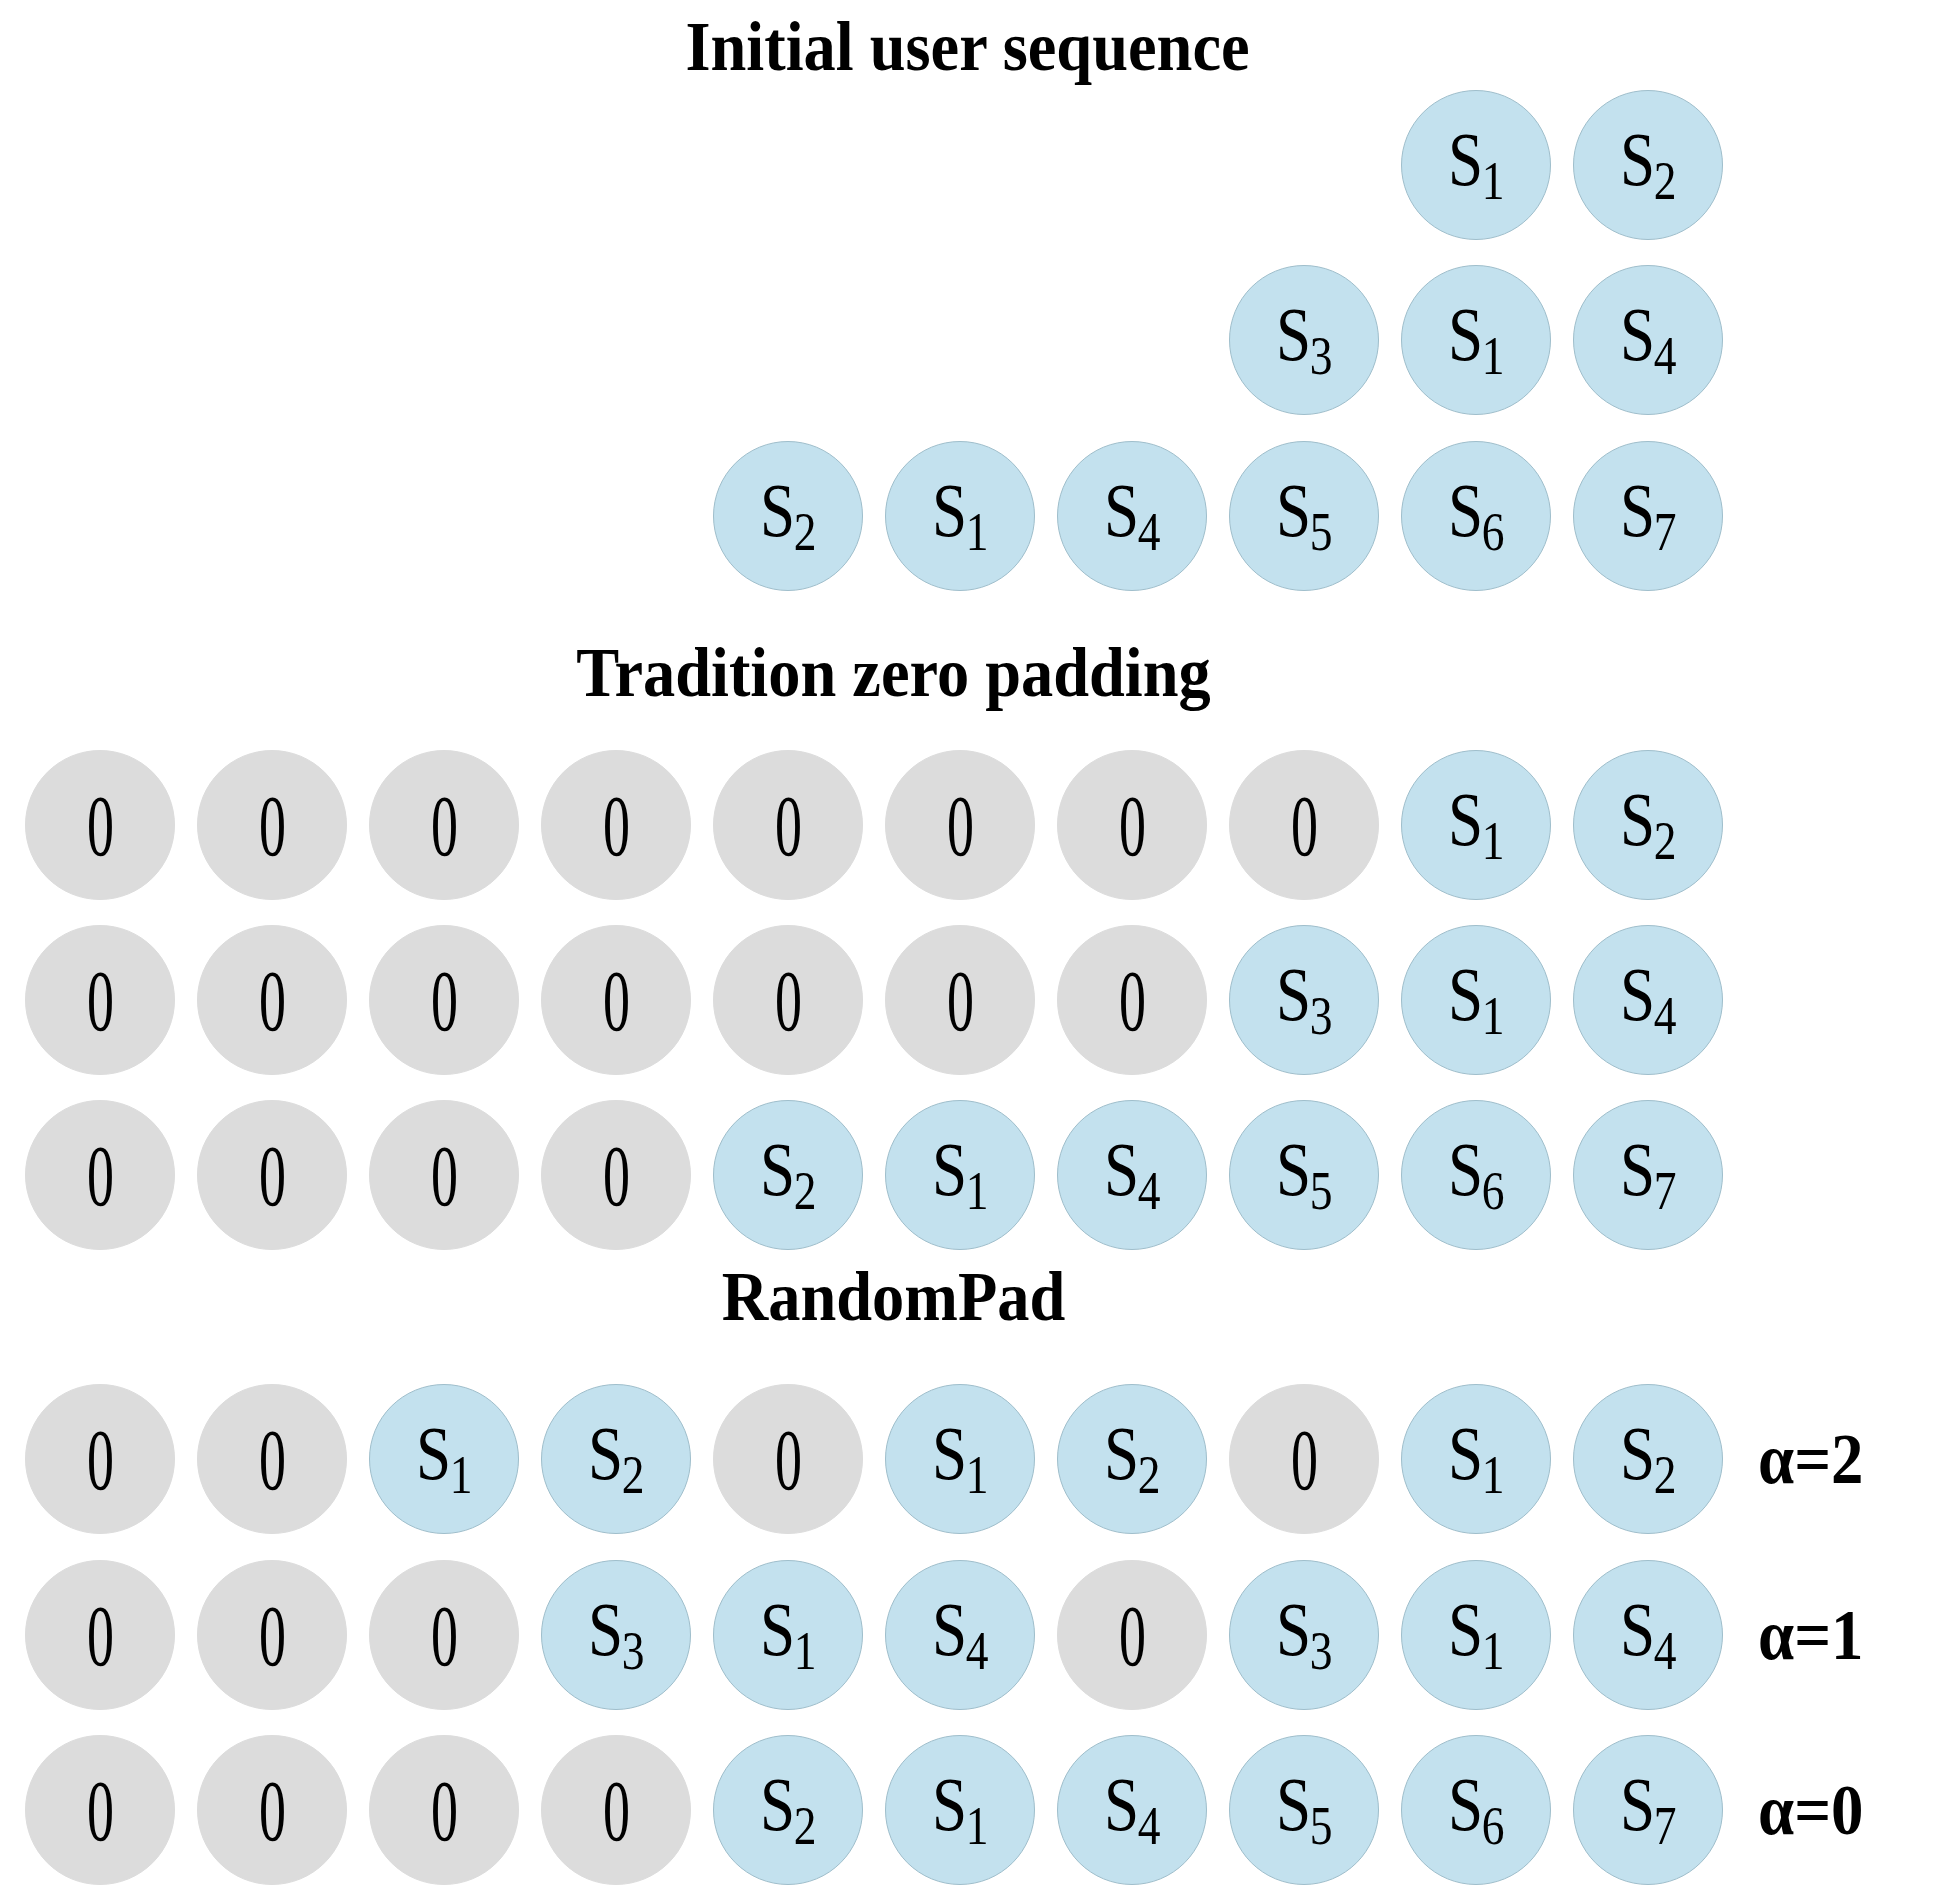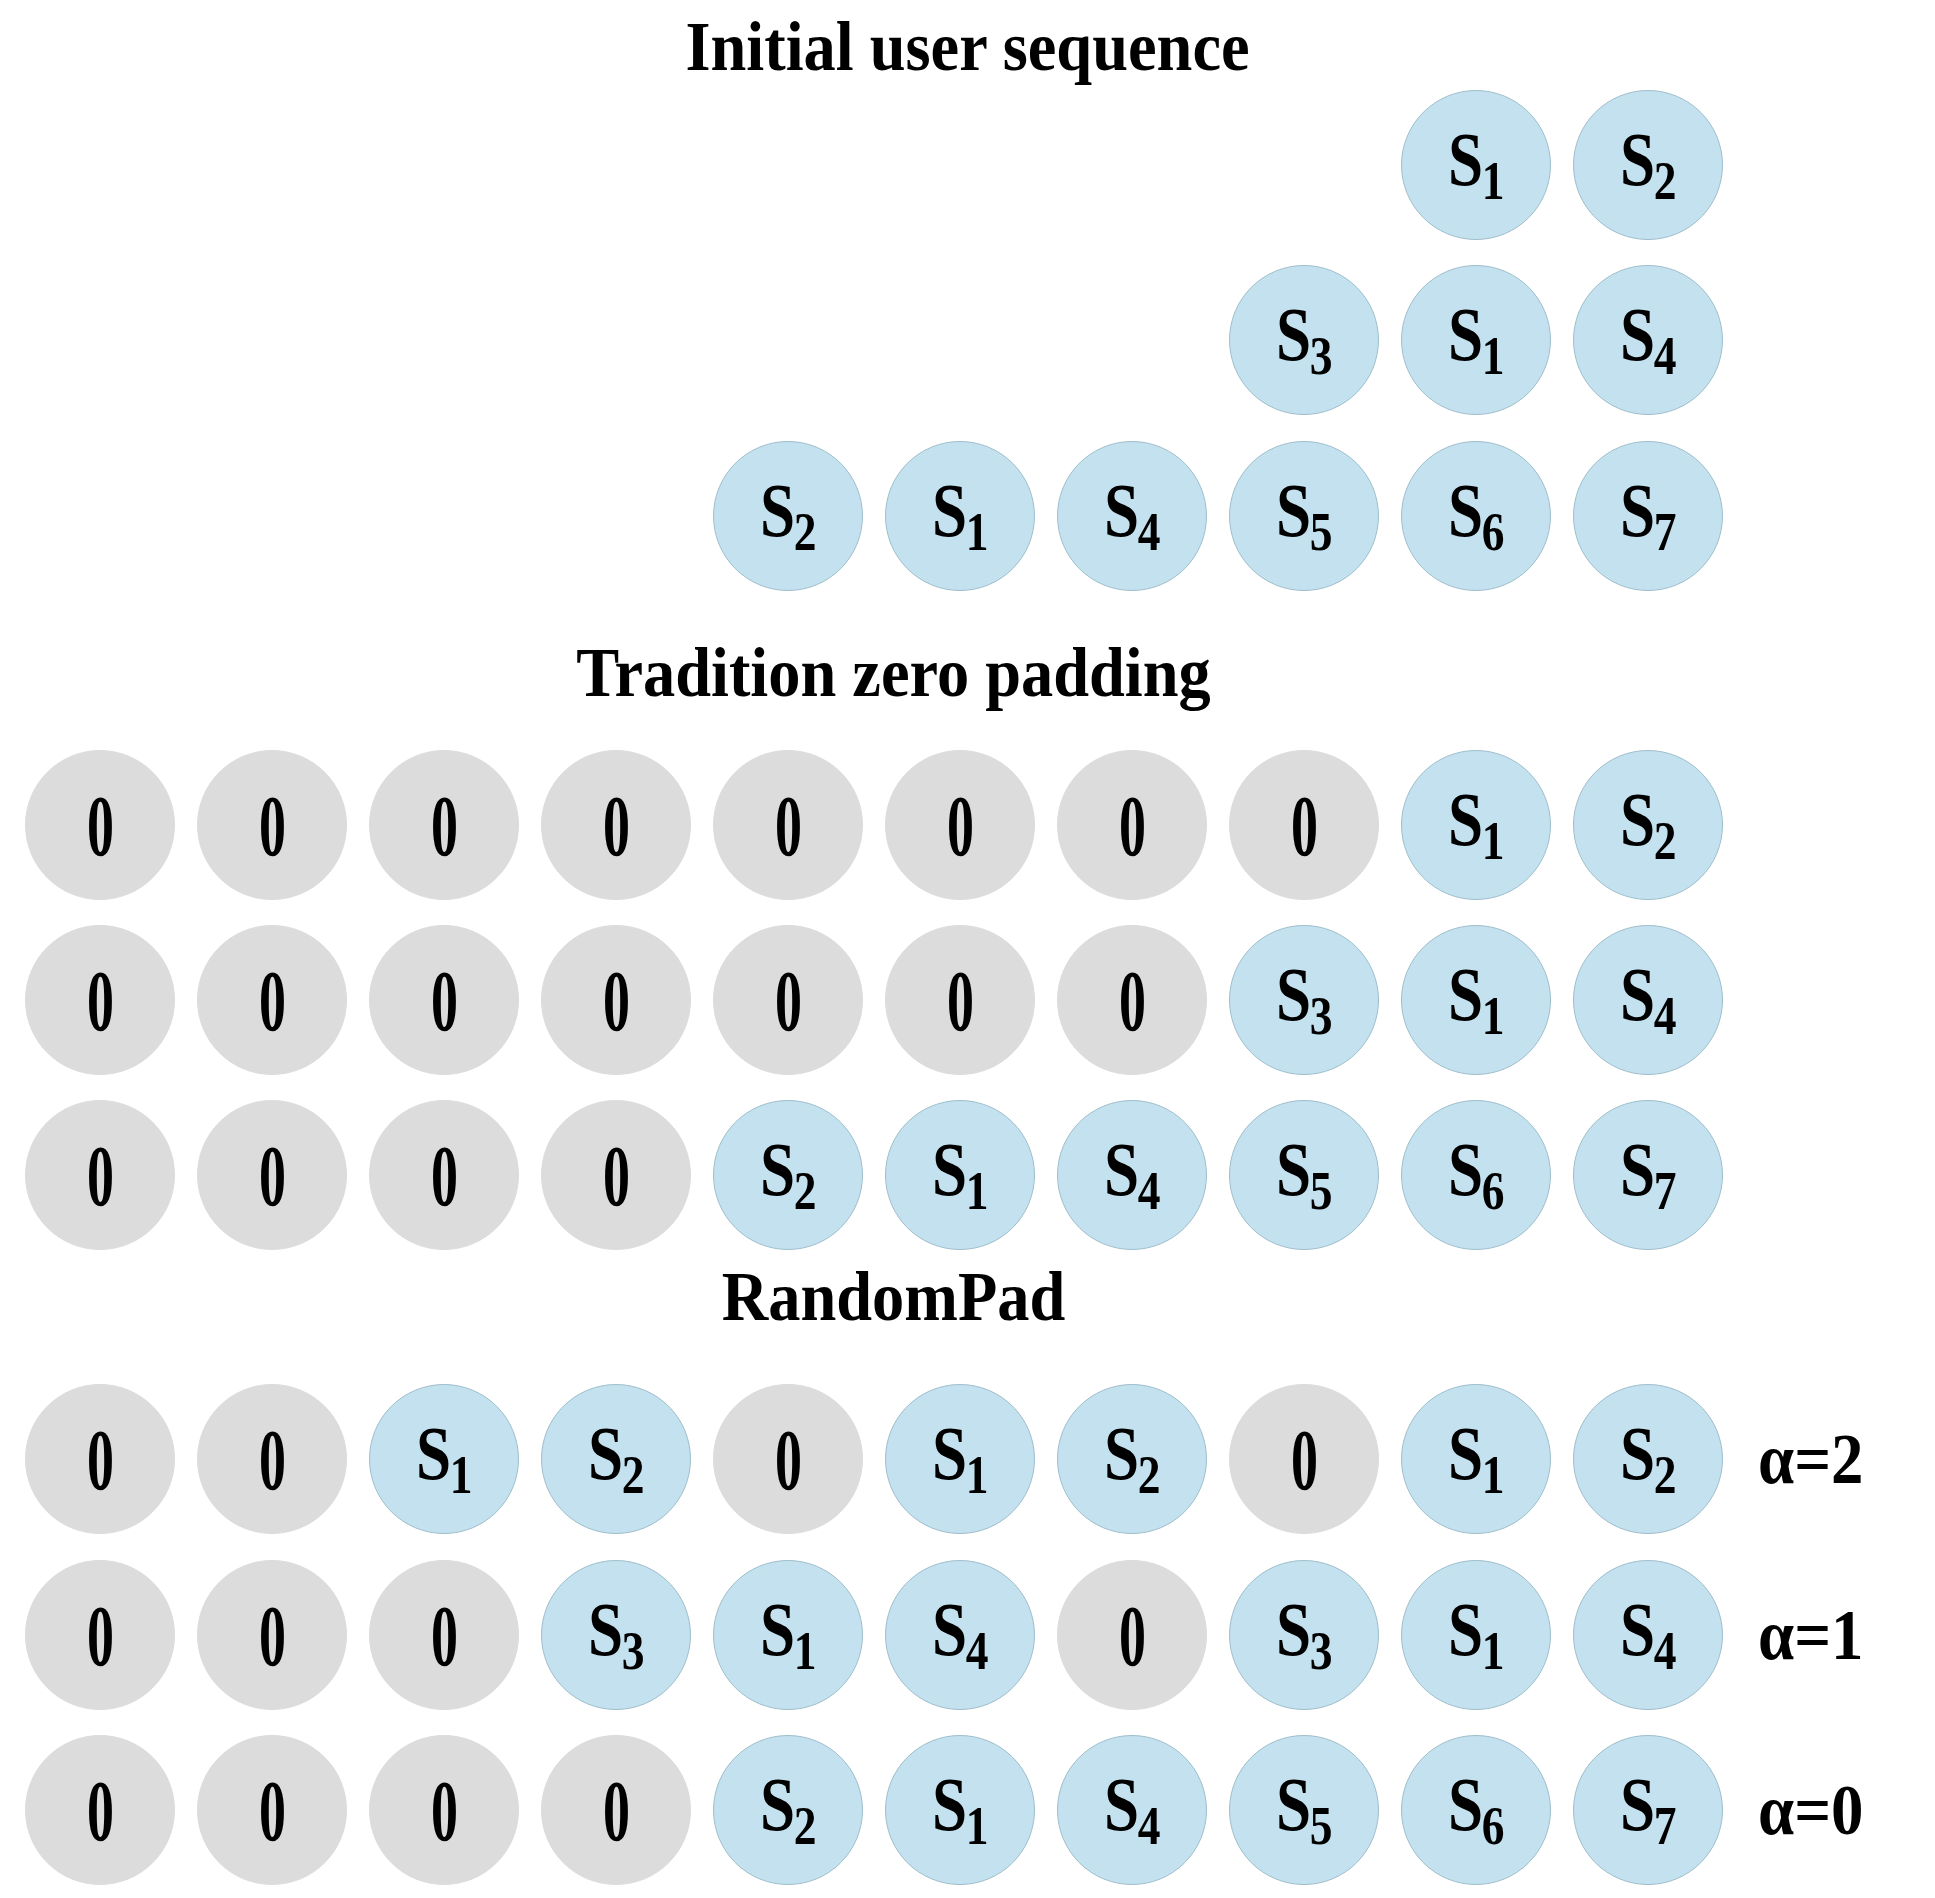--- a/index.html
+++ b/index.html
@@ -31,21 +31,20 @@
     text-align: center;
     line-height: 1;
     transform: scaleX(0.92);
     transform-origin: center center;
   }
 
   .row {
     position: absolute;
     display: flex;
     align-items: flex-end;
-    font-weight: bold;
   }
 
   .node {
     width: 150px;
     height: 150px;
     border-radius: 50%;
     display: flex;
     align-items: center;
     justify-content: center;
     flex: 0 0 auto;

